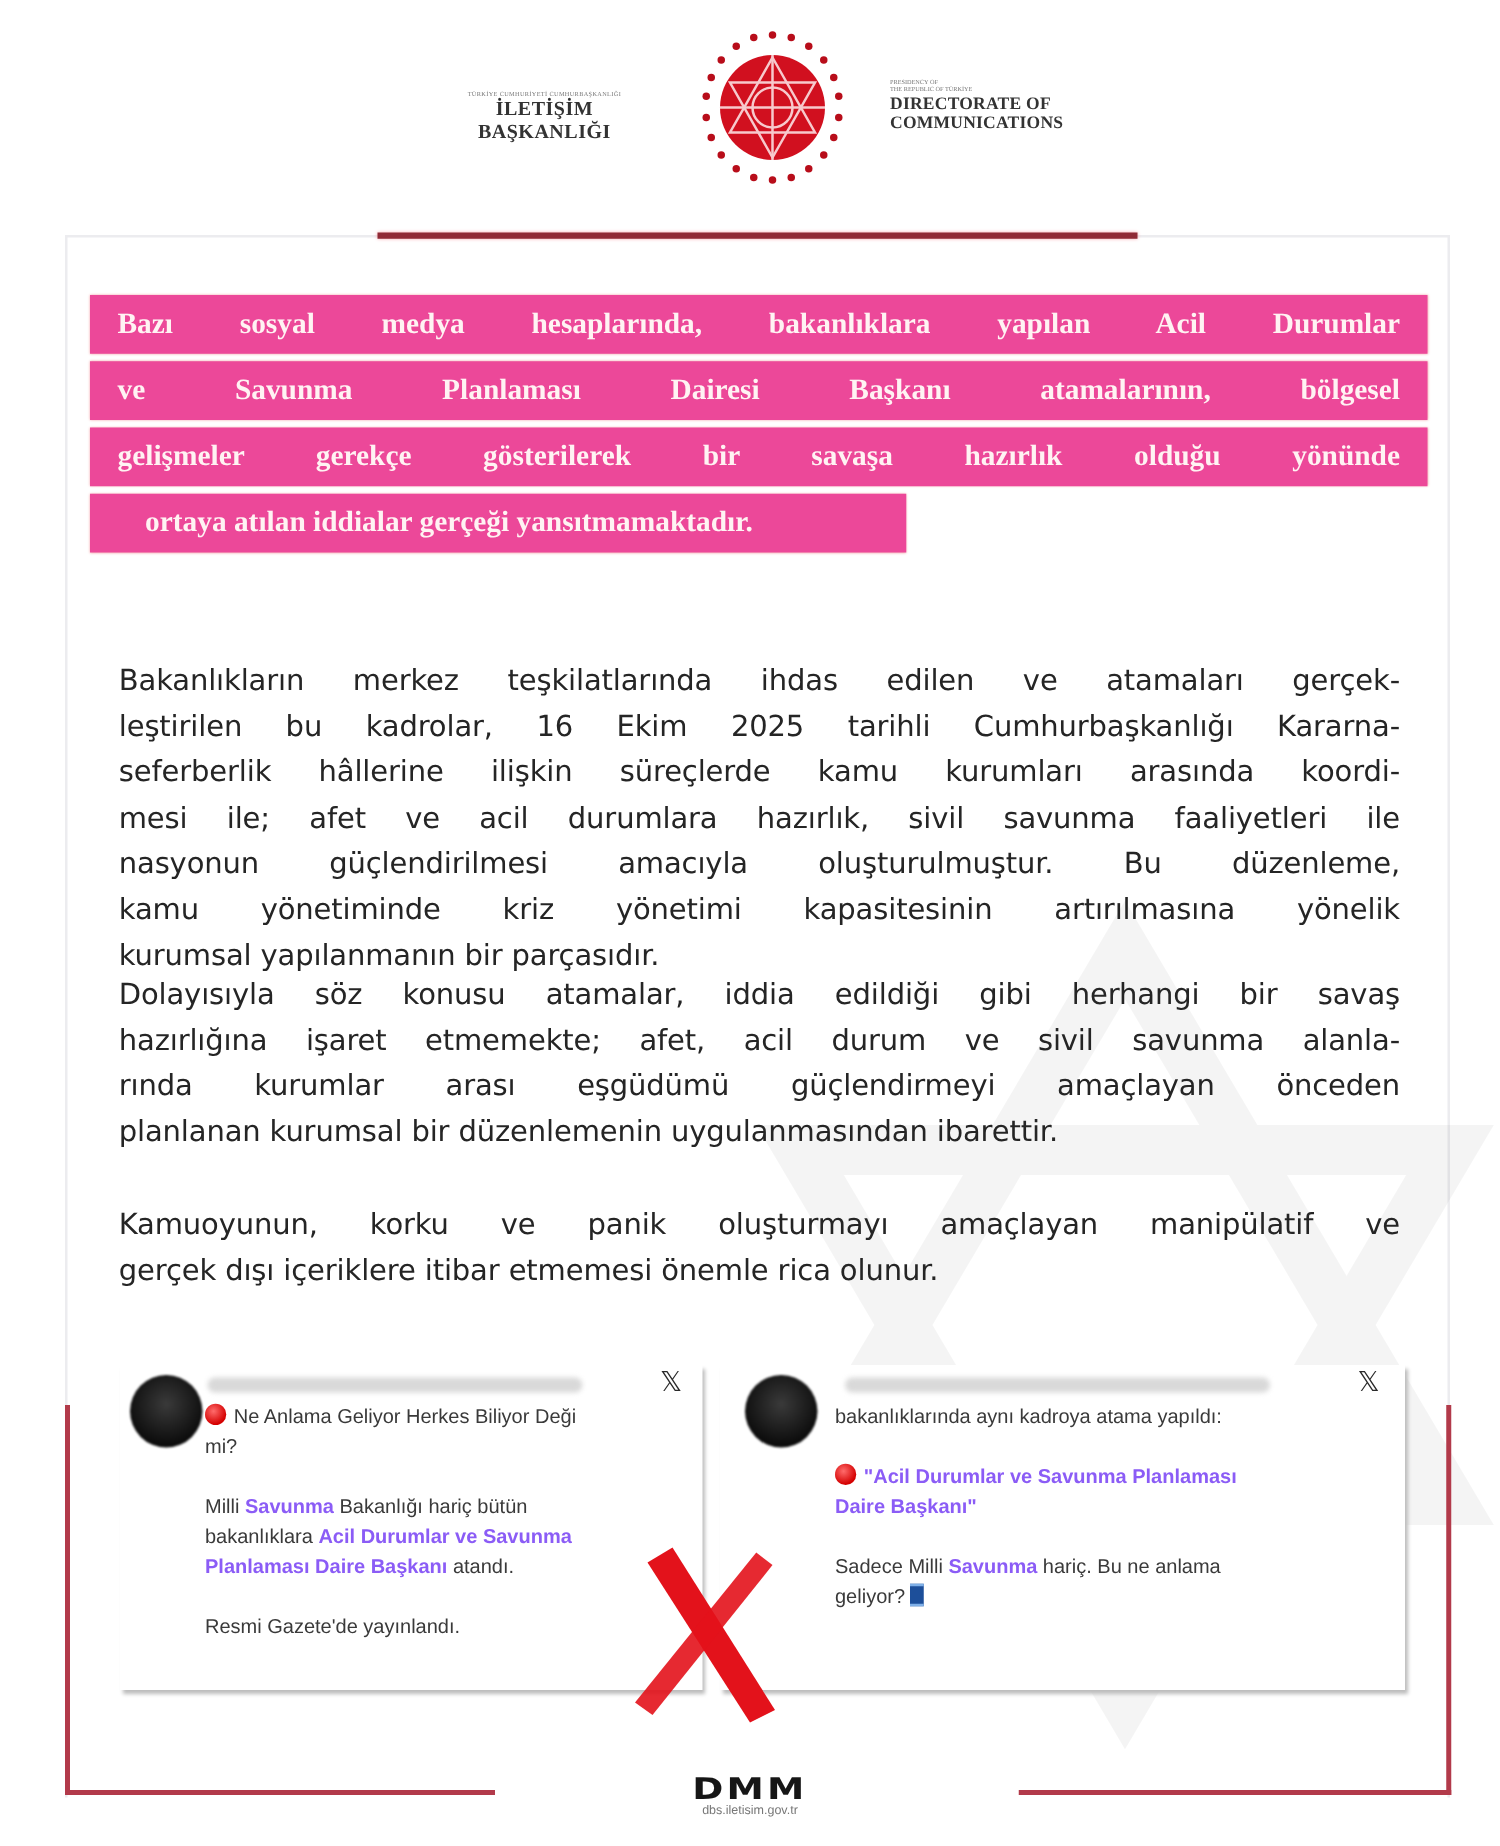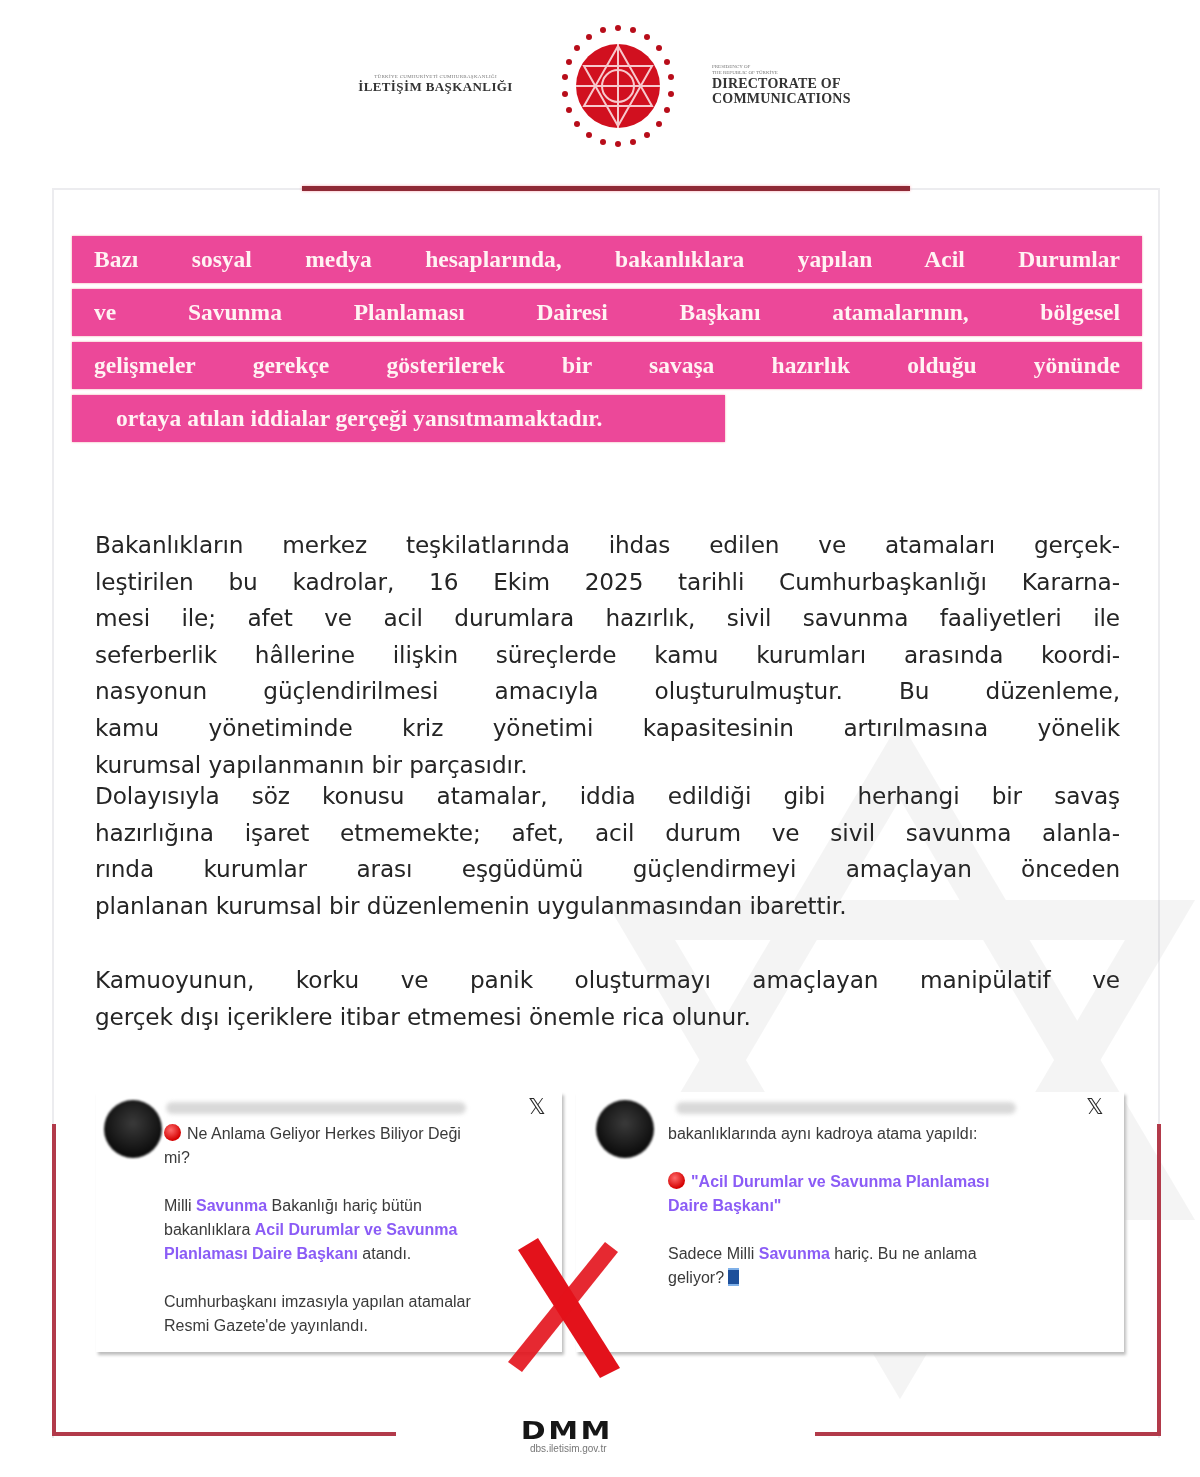--- a/index.html
+++ b/index.html
@@ -3,21 +3,21 @@
 <meta charset="utf-8">
 <style>
   * { box-sizing: border-box; margin: 0; padding: 0; }
   html, body { width: 1200px; height: 1477px; background: #ffffff; overflow: hidden; }
   body { position: relative; font-family: "DejaVu Sans", sans-serif; color: #1e1e1e; }
 
   
   .header { position: absolute; left: 0; top: 0; width: 1200px; height: 180px; }
   .logo-left { position: absolute; left: 343px; top: 74px; width: 185px; text-align: center; color: #333; }
   .logo-left .small { font-family: "Liberation Serif", serif; font-size: 5px; letter-spacing: .3px; color: #777; }
-  .logo-left .big { font-family: "Liberation Serif", serif; font-size: 13px; font-weight: bold; letter-spacing: .4px; }
+  .logo-left .big { font-family: "Liberation Serif", serif; font-size: 16px; font-weight: bold; letter-spacing: .4px; }
   .logo-right { position: absolute; left: 712px; top: 64px; width: 180px; color: #333; }
   .logo-right .small { font-family: "Liberation Serif", serif; font-size: 5px; color: #777; line-height: 6px; }
   .logo-right .big { font-family: "Liberation Serif", serif; font-size: 14px; font-weight: bold; line-height: 15px; letter-spacing: .2px; }
   .emblem { position: absolute; left: 556px; top: 24px; width: 124px; height: 124px; }
 
   
   .card { position: absolute; left: 52px; top: 188px; width: 1108px; height: 1250px;
           border: 2px solid #ececef; border-bottom: none; background: #fff; }
   .accent-bar { position: absolute; left: 302px; top: 186px; width: 608px; height: 5px;
                 background: #8f2a36; box-shadow: 0 0 3px #f7a3ac; }
@@ -61,21 +61,21 @@
   .tweet-body b { color: #8b5cf6; }
   .tweet-body .gap { height: 24px; }
   .red-dot { display: inline-block; width: 17px; height: 17px; border-radius: 50%;
              background: radial-gradient(circle at 40% 35%, #ff6b6b, #d40000 70%); vertical-align: -2px; margin-right: 6px; }
   .spool { display: inline-block; width: 11px; height: 18px; background: #1d4f9a; vertical-align: -3px; margin-left: 4px; border-top: 2px solid #7fb0e8; border-bottom: 2px solid #7fb0e8; }
 
   
   .big-x { position: absolute; left: 500px; top: 1230px; width: 130px; height: 150px; }
 
   
-  .dmm { position: absolute; left: 530px; top: 1417px; width: 140px; text-align: left; }
+  .dmm { position: absolute; left: 530px; top: 1417px; width: 140px; text-align: center; }
   .dmm .logo { font-family: "DejaVu Sans", sans-serif; font-weight: bold; font-size: 24px; letter-spacing: 2px; color: #161616; transform: scaleX(1.25); display: inline-block; }
   .dmm .url { font-family: "Liberation Sans", sans-serif; font-size: 10px; color: #777; margin-top: -2px; }
 </style>
 </head>
 <body>
 
 <div class="header">
   <div class="logo-left">
     <div class="small">TÜRKİYE CUMHURİYETİ CUMHURBAŞKANLIĞI</div>
     <div class="big">İLETİŞİM BAŞKANLIĞI</div>
@@ -139,22 +139,22 @@
 <div class="hl-block">
   <div class="hl-line justify">Bazı sosyal medya hesaplarında, bakanlıklara yapılan Acil Durumlar</div>
   <div class="hl-line justify">ve Savunma Planlaması Dairesi Başkanı atamalarının, bölgesel</div>
   <div class="hl-line justify">gelişmeler gerekçe gösterilerek bir savaşa hazırlık olduğu yönünde</div>
   <div class="hl-line last">ortaya atılan iddialar gerçeği yansıtmamaktadır.</div>
 </div>
 
 <div class="body-text p1">
   <span class="ln">Bakanlıkların merkez teşkilatlarında ihdas edilen ve atamaları gerçek-</span>
   <span class="ln">leştirilen bu kadrolar, 16 Ekim 2025 tarihli Cumhurbaşkanlığı Kararna-</span>
+  <span class="ln">seferberlik hâllerine ilişkin süreçlerde kamu kurumları arasında koordi-</span>
   <span class="ln">mesi ile; afet ve acil durumlara hazırlık, sivil savunma faaliyetleri ile</span>
-  <span class="ln">seferberlik hâllerine ilişkin süreçlerde kamu kurumları arasında koordi-</span>
   <span class="ln">nasyonun güçlendirilmesi amacıyla oluşturulmuştur. Bu düzenleme,</span>
   <span class="ln">kamu yönetiminde kriz yönetimi kapasitesinin artırılmasına yönelik</span>
   <span class="ln end">kurumsal yapılanmanın bir parçasıdır.</span>
 </div>
 
 <div class="body-text p2">
   <span class="ln">Dolayısıyla söz konusu atamalar, iddia edildiği gibi herhangi bir savaş</span>
   <span class="ln">hazırlığına işaret etmemekte; afet, acil durum ve sivil savunma alanla-</span>
   <span class="ln">rında kurumlar arası eşgüdümü güçlendirmeyi amaçlayan önceden</span>
   <span class="ln end">planlanan kurumsal bir düzenlemenin uygulanmasından ibarettir.</span>
@@ -175,21 +175,20 @@
   <div class="tweet-meta" style="left:70px;width:300px;"></div>
   <div class="x-icon" style="left:432px;">𝕏</div>
   <div class="tweet-body" style="left:68px;width:390px;">
     <div><span class="red-dot"></span><span>Ne Anlama Geliyor Herkes Biliyor Deği</span></div>
     <div>mi?</div>
     <div class="gap"></div>
     <div><span>Milli </span><b>Savunma</b><span> Bakanlığı hariç bütün</span></div>
     <div><span>bakanlıklara </span><b>Acil Durumlar ve Savunma</b></div>
     <div><b>Planlaması Daire Başkanı</b><span> atandı.</span></div>
     <div class="gap"></div>
-    <div>Cumhurbaşkanı imzasıyla yapılan atamalar</div>
     <div>Resmi Gazete'de yayınlandı.</div>
   </div>
 </div>
 
 <div class="tweet t2">
   <div class="avatar" style="left:20px;"></div>
   <div class="tweet-meta" style="left:100px;width:340px;"></div>
   <div class="x-icon" style="left:510px;">𝕏</div>
   <div class="tweet-body" style="left:92px;width:450px;">
     <div>bakanlıklarında aynı kadroya atama yapıldı:</div>

